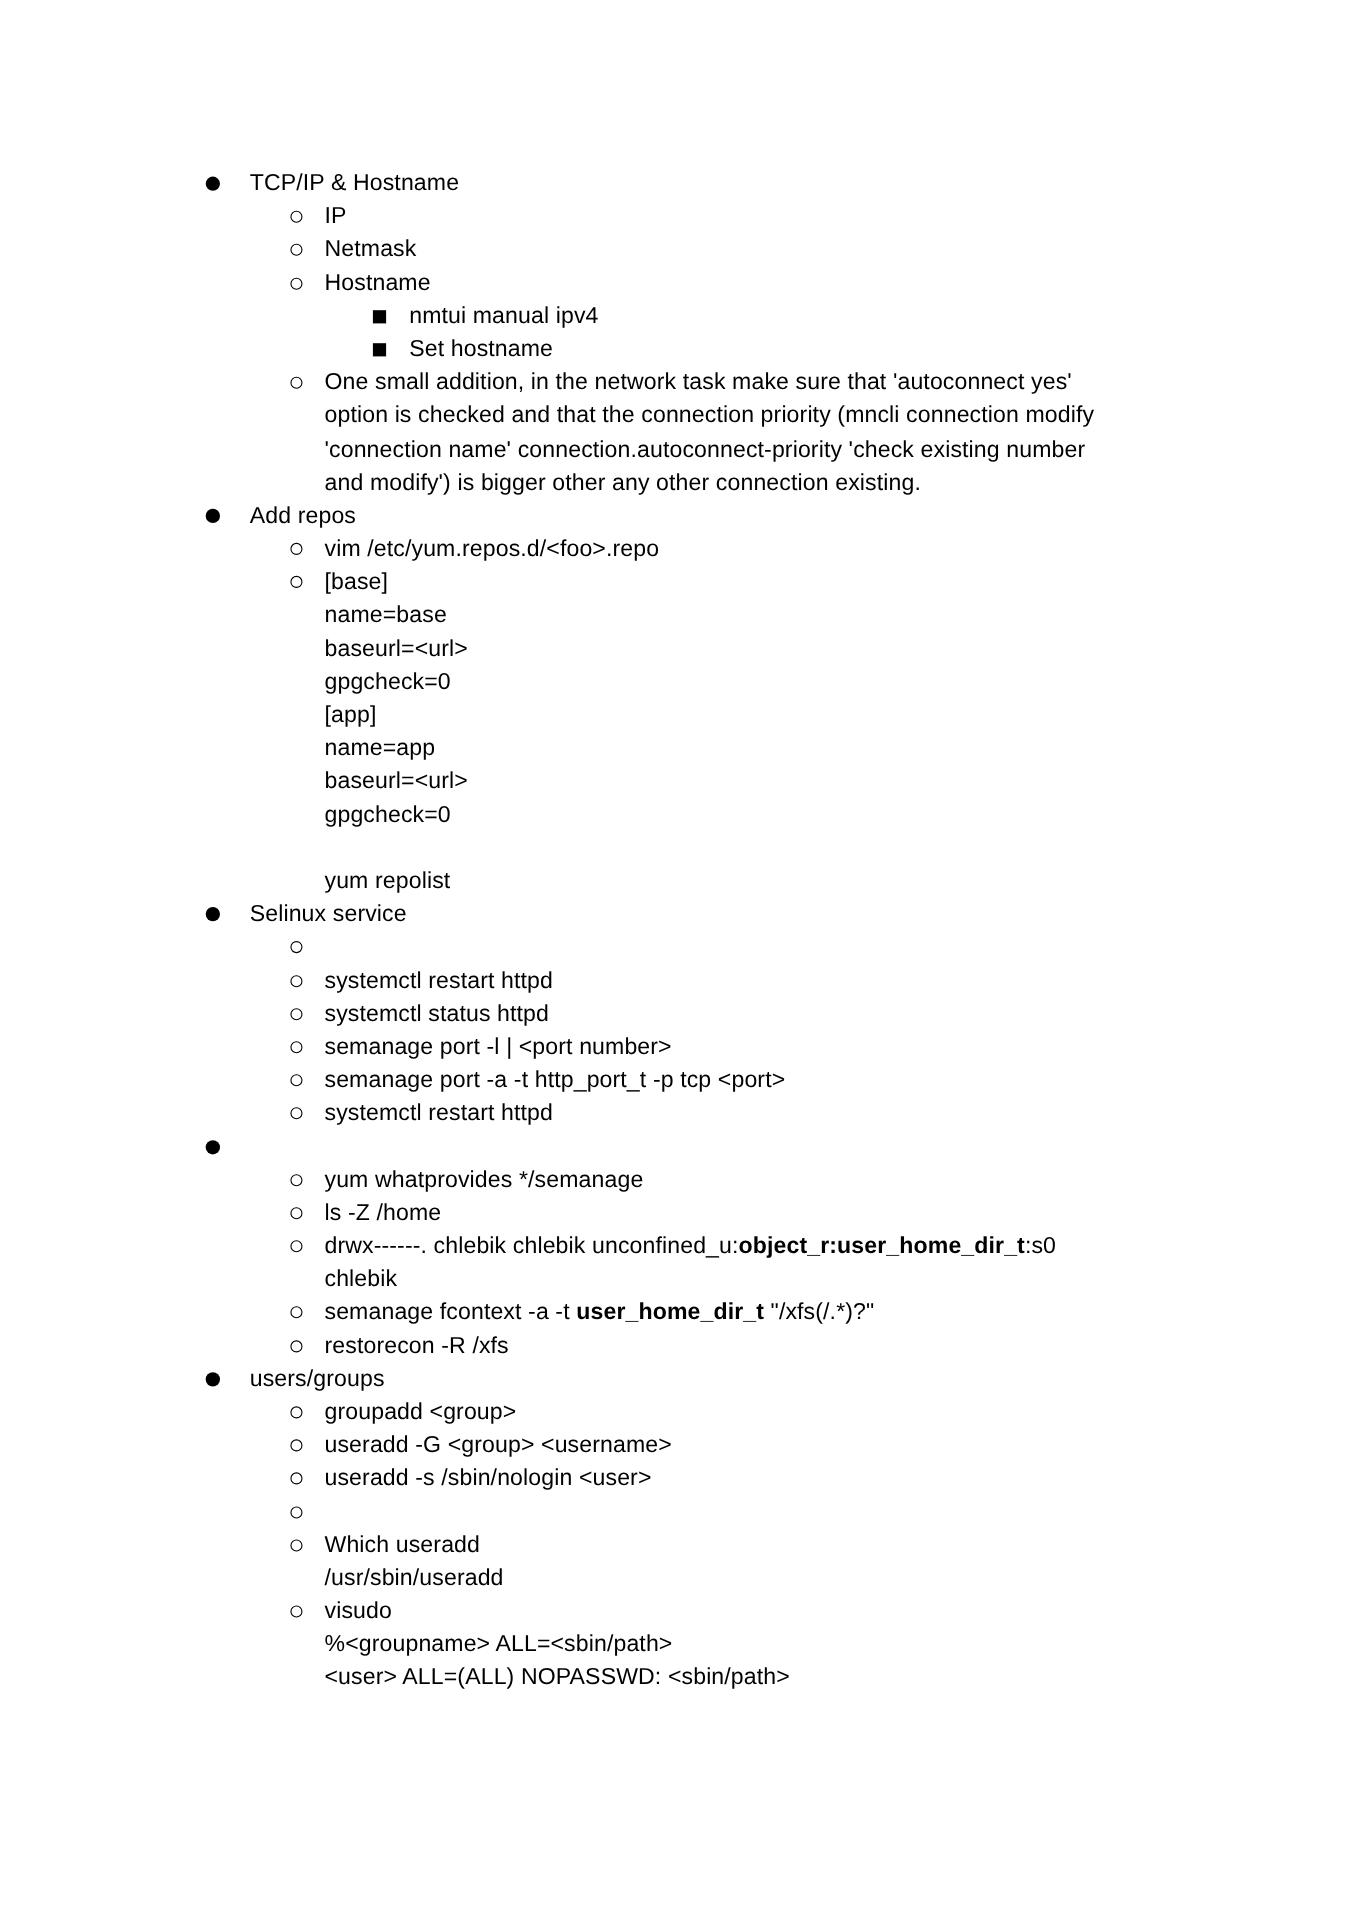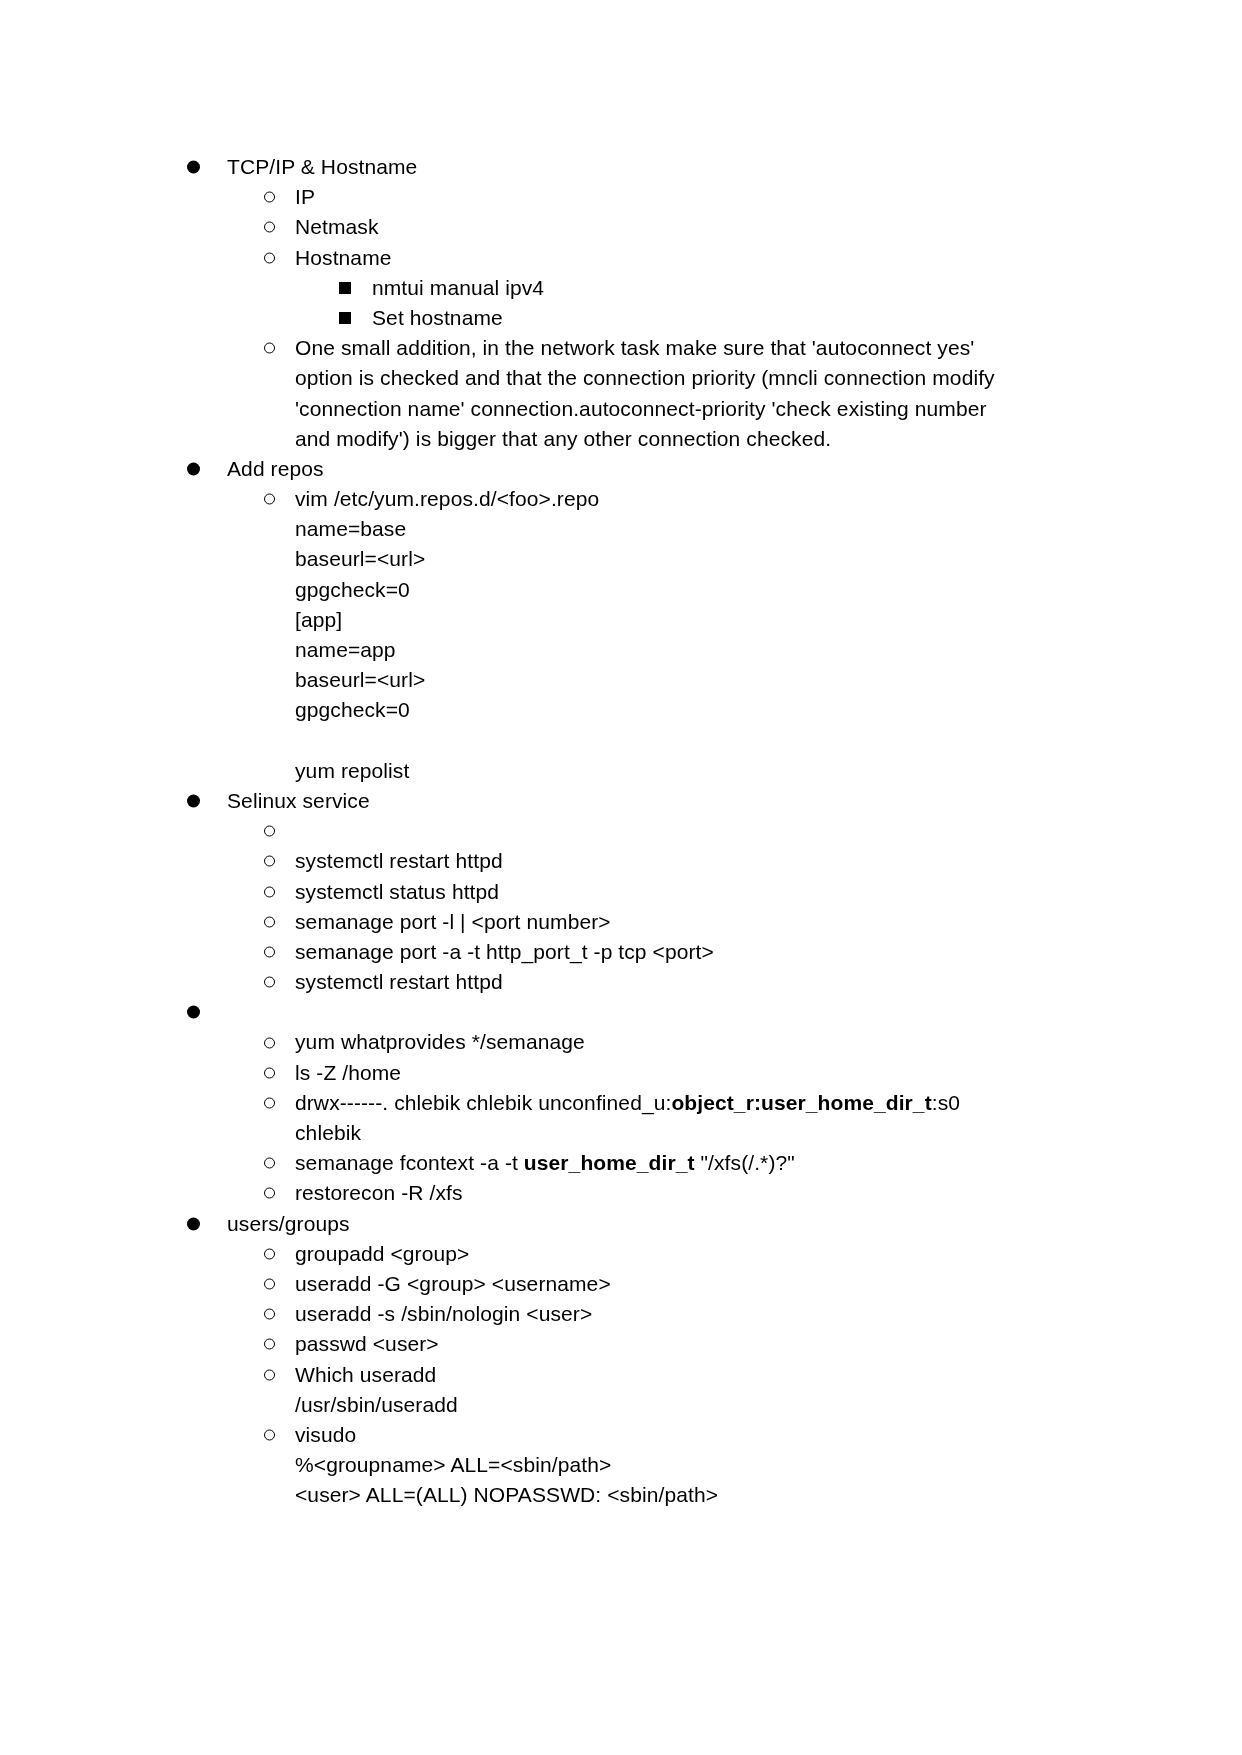--- a/index.html
+++ b/index.html
@@ -98,31 +98,35 @@
         <span class="blt blt-circle"></span>
         <span class="txt"><span class="seg">One small addition, in the network task make sure that 'autoconnect yes'</span></span>
       </div>
       <div class="line lvl2">
         <span class="txt"><span class="seg">option is checked and that the connection priority (mncli connection modify</span></span>
       </div>
       <div class="line lvl2">
         <span class="txt"><span class="seg">'connection name' connection.autoconnect-priority 'check existing number</span></span>
       </div>
       <div class="line lvl2">
-        <span class="txt"><span class="seg">and modify') is bigger that any other connection checked.</span></span>
+        <span class="txt"><span class="seg">and modify') is bigger other any other connection existing.</span></span>
       </div>
       <div class="line lvl1">
         <span class="blt blt-disc"></span>
         <span class="txt"><span class="seg">Add repos</span></span>
       </div>
       <div class="line lvl2">
         <span class="blt blt-circle"></span>
         <span class="txt"><span class="seg">vim /etc/yum.repos.d/&lt;foo&gt;.repo</span></span>
       </div>
       <div class="line lvl2">
+        <span class="blt blt-circle"></span>
+        <span class="txt"><span class="seg">[base]</span></span>
+      </div>
+      <div class="line lvl2">
         <span class="txt"><span class="seg">name=base</span></span>
       </div>
       <div class="line lvl2">
         <span class="txt"><span class="seg">baseurl=&lt;url&gt;</span></span>
       </div>
       <div class="line lvl2">
         <span class="txt"><span class="seg">gpgcheck=0</span></span>
       </div>
       <div class="line lvl2">
         <span class="txt"><span class="seg">[app]</span></span>
@@ -206,21 +210,20 @@
       <div class="line lvl2">
         <span class="blt blt-circle"></span>
         <span class="txt"><span class="seg">useradd -G &lt;group&gt; &lt;username&gt;</span></span>
       </div>
       <div class="line lvl2">
         <span class="blt blt-circle"></span>
         <span class="txt"><span class="seg">useradd -s /sbin/nologin &lt;user&gt;</span></span>
       </div>
       <div class="line lvl2">
         <span class="blt blt-circle"></span>
-        <span class="txt"><span class="seg">passwd &lt;user&gt;</span></span>
       </div>
       <div class="line lvl2">
         <span class="blt blt-circle"></span>
         <span class="txt"><span class="seg">Which useradd</span></span>
       </div>
       <div class="line lvl2">
         <span class="txt"><span class="seg">/usr/sbin/useradd</span></span>
       </div>
       <div class="line lvl2">
         <span class="blt blt-circle"></span>

